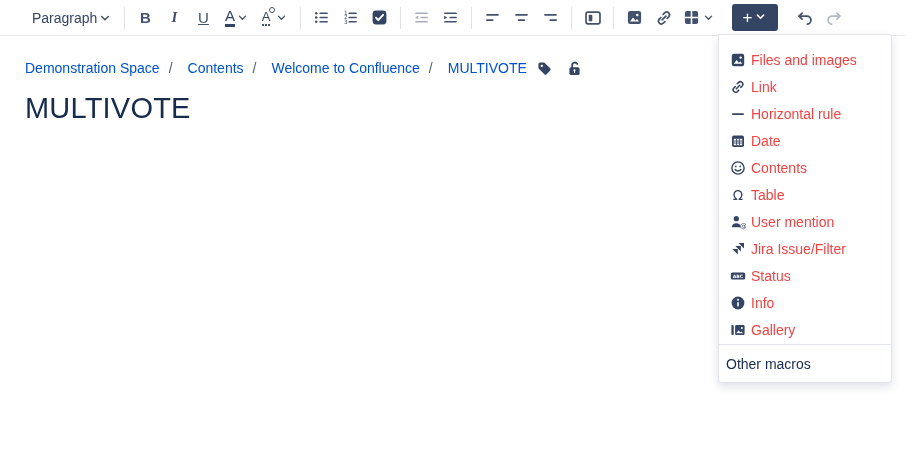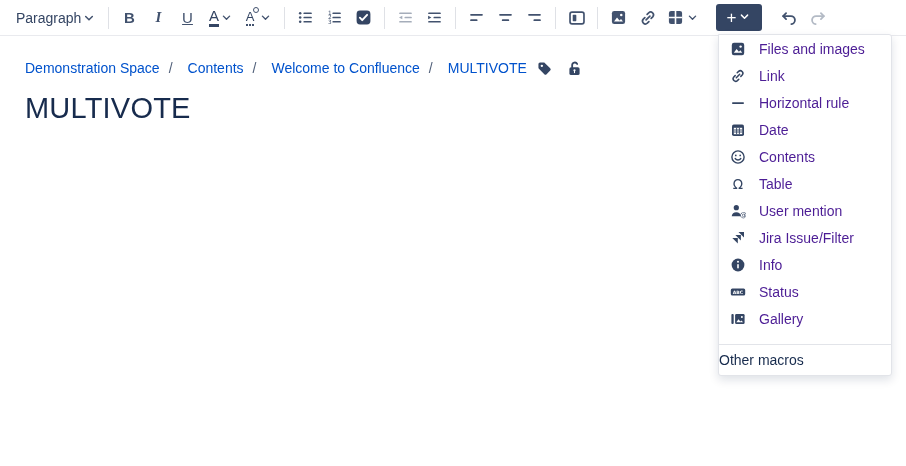--- a/index.html
+++ b/index.html
@@ -9,21 +9,21 @@
     background: #fff;
     font-family: "Liberation Sans", sans-serif;
     color: #172B4D;
     position: relative;
     overflow: hidden;
   }
 
   
   .toolbar {
     display: flex; align-items: center;
-    height: 36px; padding-left: 8px;
+    height: 36px; padding-left: 24px;
     border-bottom: 1px solid #E9EAEE;
     background: #fff;
   }
   .tb-btn {
     display: flex; align-items: center; justify-content: center;
     height: 28px; min-width: 29px; padding: 0;
     border: none; background: transparent; border-radius: 3px;
     color: #42526E; font-size: 15px; cursor: pointer;
     font-family: "Liberation Sans", sans-serif;
   }
@@ -81,29 +81,29 @@
 
   
   .insert-menu {
     position: absolute; left: 718px; top: 34px; width: 174px;
     background: #fff; border: 1px solid #E2E4E9; border-radius: 3px;
     border-top-left-radius: 0;
     box-shadow: 0 4px 10px rgba(9, 30, 66, 0.13);
     padding-top: 6px; z-index: 10;
   }
   .menu-item {
-    display: flex; align-items: flex-start; height: 27px;
-    padding: 0 12px 0 11px; gap: 13px; font-size: 14px;
-    color: #4c1d95; cursor: pointer; white-space: nowrap;
+    display: flex; align-items: flex-end; height: 27px;
+    padding: 0 12px 0 11px; gap: 5px; font-size: 14px;
+    color: #ef4444; cursor: pointer; white-space: nowrap;
   }
   .mi-icon { width: 16px; height: 16px; flex: 0 0 16px; display: flex; align-items: center; justify-content: center; }
   .mi-icon svg { display: block; width: 16px; height: 16px; }
   .menu-footer {
-    border-top: 1px solid #E2E4E9; margin-top: 6px; height: 31px;
-    display: flex; align-items: center; padding: 0 0;
+    border-top: 1px solid #E2E4E9; margin-top: 6px; height: 38px;
+    display: flex; align-items: center; padding: 0 7px;
     font-size: 14px; color: #172B4D; cursor: pointer;
   }
 </style>
 </head>
 <body>
 
 <div class="toolbar">
   <button class="tb-btn paragraph-btn">
     <span>Paragraph</span>
     <span>
@@ -432,36 +432,36 @@
             <path d="M10.9 5H5.4l5.5 5.5z"></path>
             <path d="M7.8 8.1H2.3l5.5 5.5z"></path>
           </svg>
         </span>
         <span>Jira Issue/Filter</span>
       </div>
 
       <div class="menu-item">
         <span class="mi-icon">
           <svg viewBox="0 0 16 16">
+            <rect x="0.8" y="4.4" width="14.4" height="7.2" rx="1.6" fill="#344563"></rect>
+            <text x="8" y="10.2" text-anchor="middle" font-size="4.6" font-weight="bold" fill="#fff" font-family="DejaVu Sans">ABC</text>
+          </svg>
+        </span>
+        <span>Status</span>
+      </div>
+
+      <div class="menu-item">
+        <span class="mi-icon">
+          <svg viewBox="0 0 16 16">
             <circle cx="8" cy="8" r="6.4" fill="#344563"></circle>
             <rect x="7.2" y="6.9" width="1.6" height="4.6" rx="0.8" fill="#fff"></rect>
             <circle cx="8" cy="4.7" r="1" fill="#fff"></circle>
           </svg>
         </span>
         <span>Info</span>
-      </div>
-
-      <div class="menu-item">
-        <span class="mi-icon">
-          <svg viewBox="0 0 16 16">
-            <rect x="0.8" y="4.4" width="14.4" height="7.2" rx="1.6" fill="#344563"></rect>
-            <text x="8" y="10.2" text-anchor="middle" font-size="4.6" font-weight="bold" fill="#fff" font-family="DejaVu Sans">ABC</text>
-          </svg>
-        </span>
-        <span>Status</span>
       </div>
 
       <div class="menu-item">
         <span class="mi-icon">
           <svg viewBox="0 0 16 16" fill="#344563">
             <rect x="1.4" y="3" width="2.3" height="10" rx="0.9"></rect>
             <rect x="5.1" y="3" width="9.5" height="10" rx="1.3"></rect>
             <circle cx="11.9" cy="5.9" r="1" fill="#fff"></circle>
             <path d="M6.3 11.3l2.2-3 1.8 2.2 1.1-1.1 1.7 1.9z" fill="#fff"></path>
           </svg>

